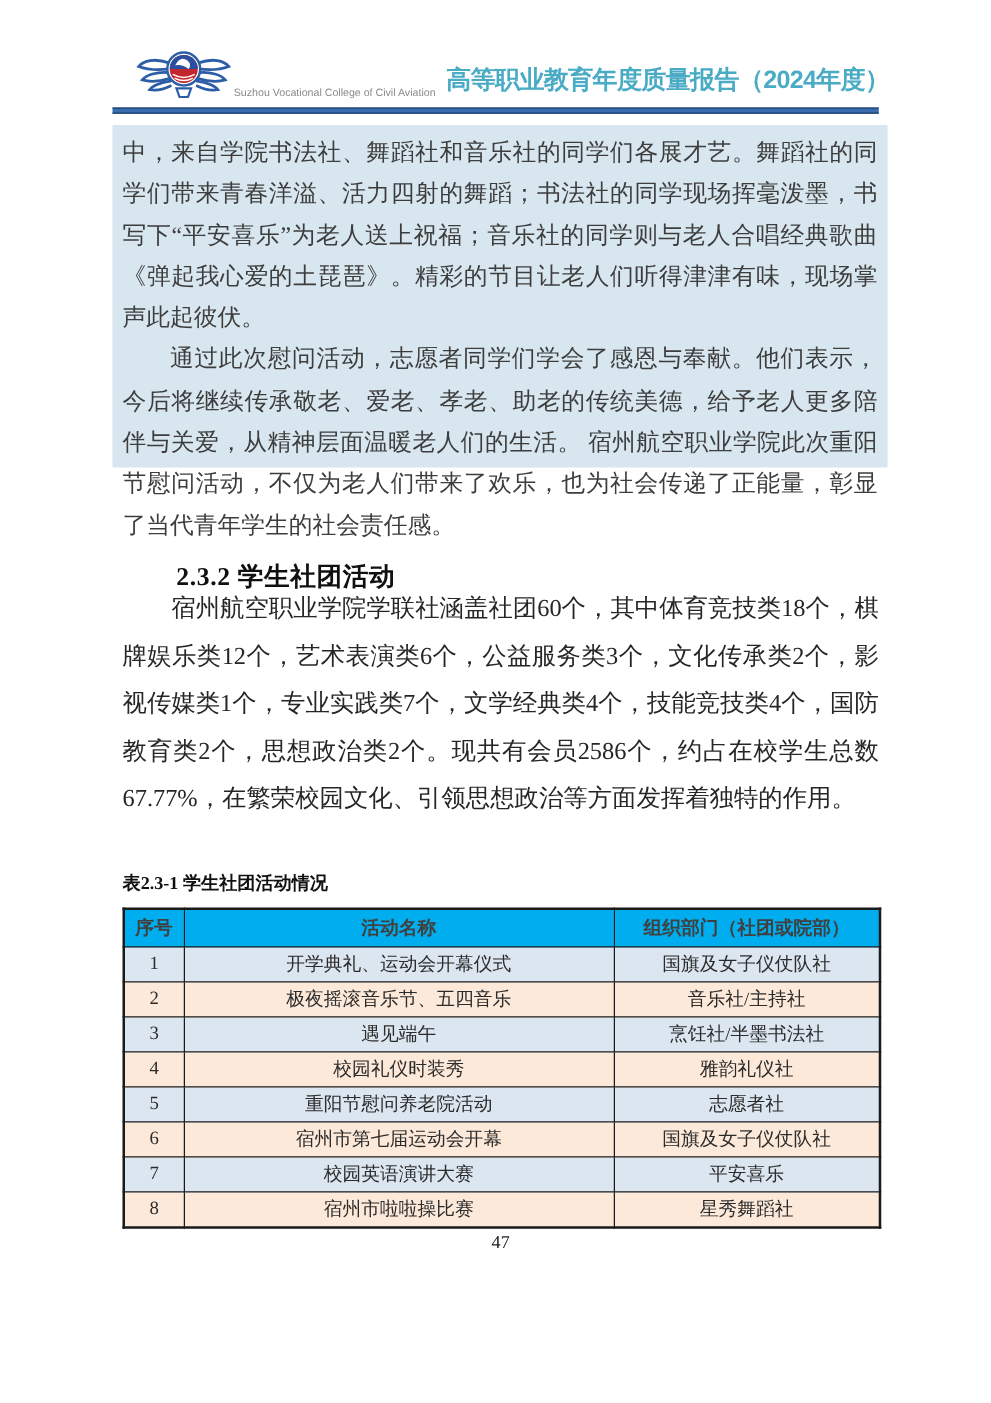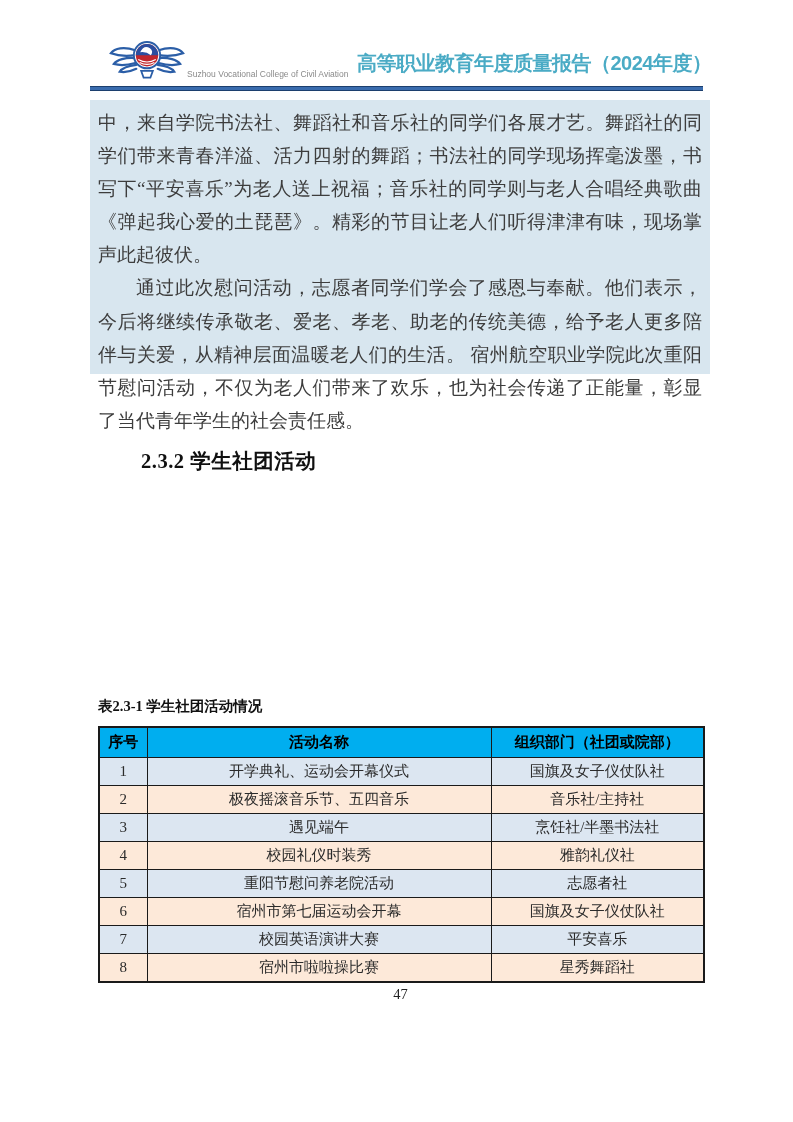--- a/index.html
+++ b/index.html
@@ -75,21 +75,21 @@
   }
   table.club-table{
     position:absolute;left:98px;top:726px;width:605px;
     border-collapse:collapse;table-layout:fixed;
     border:2.5px solid #1a1a1a;
   }
   .club-table col.c1{width:48px;}
   .club-table col.c2{width:344px;}
   .club-table col.c3{width:213px;}
   .club-table th{
-    background:var(--table-header-bg);color:#000000;
+    background:var(--table-header-bg);color:#404040;
     font-size:15px;font-weight:bold;height:29px;
     border:1.5px solid #1a1a1a;text-align:center;padding:0;
   }
   .club-table td{
     font-size:15px;color:#2b2b2b;height:27px;
     border:1.5px solid #1a1a1a;text-align:center;padding:0;
   }
   .club-table tbody tr:nth-child(odd){background:var(--row-blue);}
   .club-table tbody tr:nth-child(even){background:var(--row-peach);}
   
@@ -125,20 +125,21 @@
   <div class="college-en">Suzhou Vocational College of Civil Aviation</div>
   <div class="report-title">高等职业教育年度质量报告（2024年度）</div>
   <div class="divider"></div>
 
   <div class="highlight">
     <p>中，来自学院书法社、舞蹈社和音乐社的同学们各展才艺。舞蹈社的同学们带来青春洋溢、活力四射的舞蹈；书法社的同学现场挥毫泼墨，书写下“平安喜乐”为老人送上祝福；音乐社的同学则与老人合唱经典歌曲《弹起我心爱的土琵琶》。精彩的节目让老人们听得津津有味，现场掌声此起彼伏。</p>
     <p class="indent">通过此次慰问活动，志愿者同学们学会了感恩与奉献。他们表示，今后将继续传承敬老、爱老、孝老、助老的传统美德，给予老人更多陪伴与关爱，从精神层面温暖老人们的生活。 宿州航空职业学院此次重阳节慰问活动，不仅为老人们带来了欢乐，也为社会传递了正能量，彰显了当代青年学生的社会责任感。</p>
   </div>
 
   <h3 class="section-heading">2.3.2 学生社团活动</h3>
+  <p class="section-para">宿州航空职业学院学联社涵盖社团60个，其中体育竞技类18个，棋牌娱乐类12个，艺术表演类6个，公益服务类3个，文化传承类2个，影视传媒类1个，专业实践类7个，文学经典类4个，技能竞技类4个，国防教育类2个，思想政治类2个。现共有会员2586个，约占在校学生总数67.77%，在繁荣校园文化、引领思想政治等方面发挥着独特的作用。</p>
 
   <div class="table-caption">表2.3-1  学生社团活动情况</div>
   <table class="club-table">
     <colgroup>
         <col class="c1">
         <col class="c2">
         <col class="c3">
       </colgroup>
     <thead>
       <tr>

